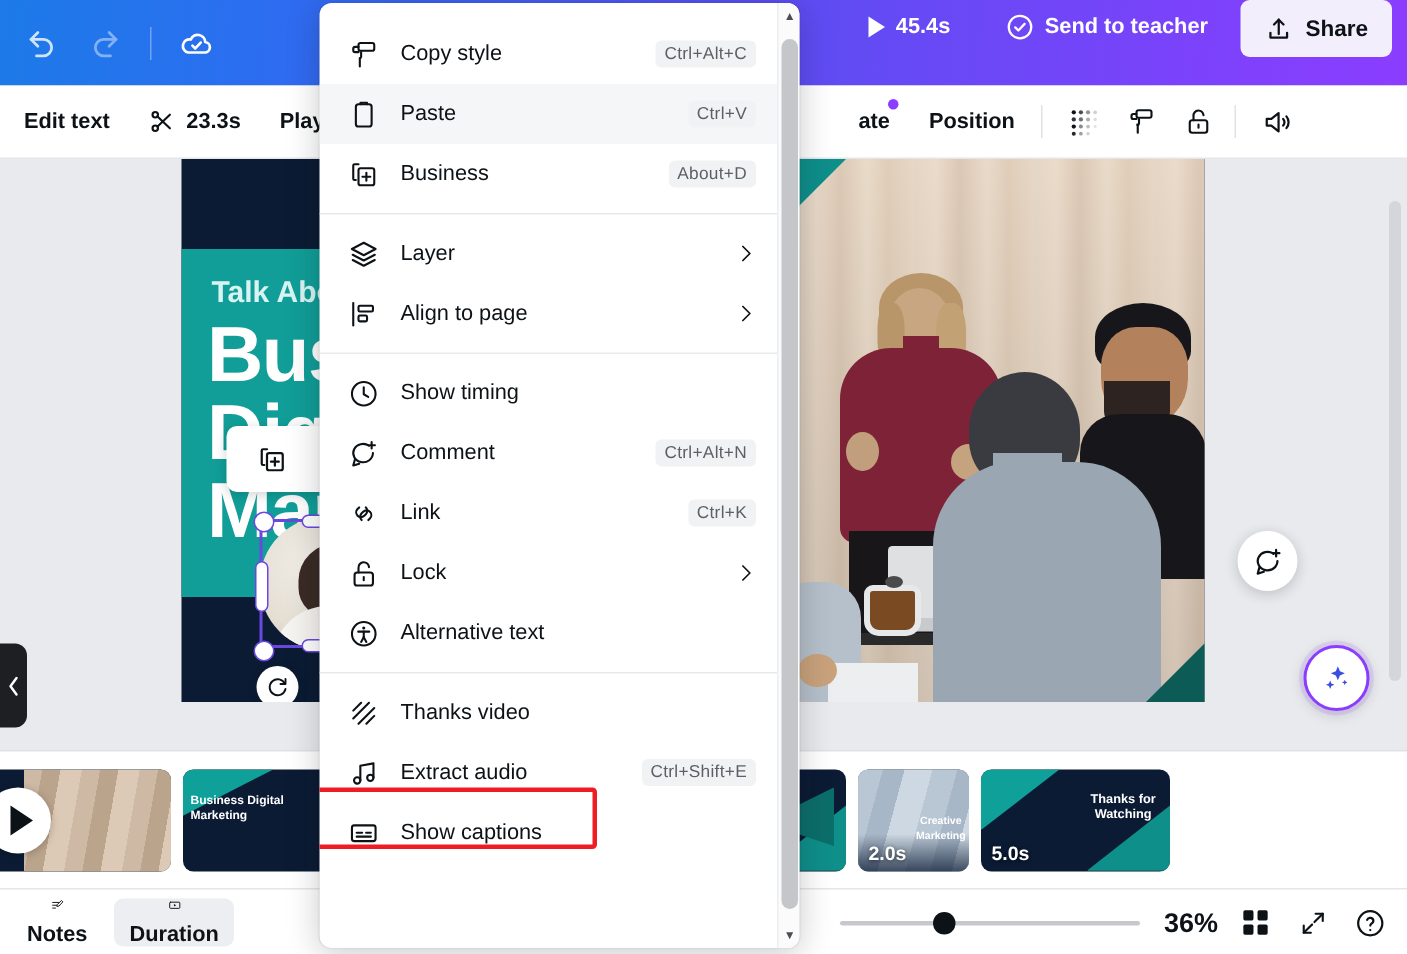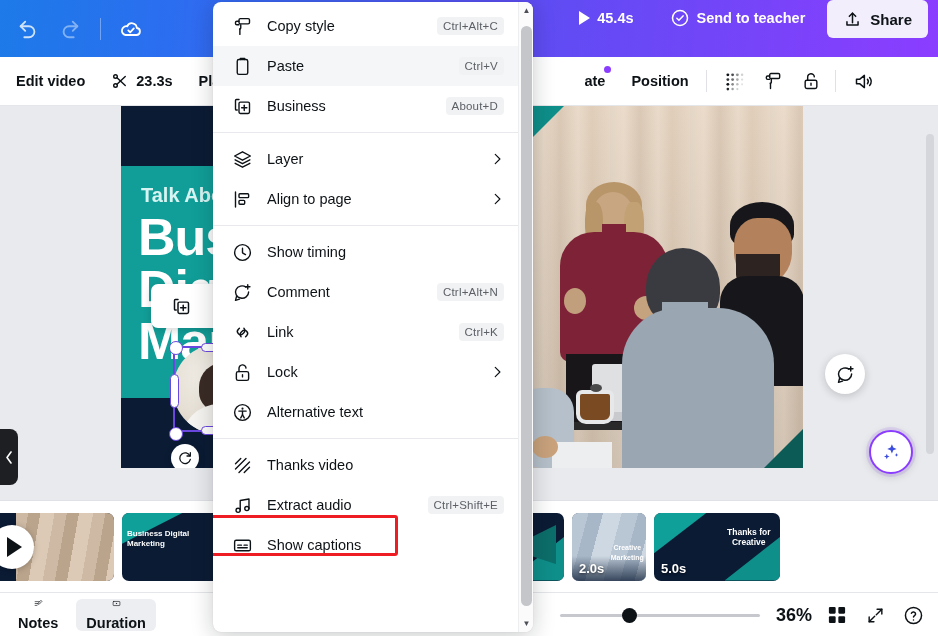--- a/index.html
+++ b/index.html
@@ -311,21 +311,21 @@
     display: flex; align-items: center; justify-content: center;
   }
 
   
   .ctxmenu {
     position: absolute; left: 213px; top: 2px; width: 320px; height: 630px;
     background: #ffffff; border-radius: 8px;
     box-shadow: 0 4px 22px rgba(13,18,22,.22), 0 0 1px rgba(13,18,22,.18);
     z-index: 60; overflow: hidden;
   }
-  .ctx-list { position: absolute; left: 0; top: 4px; width: 305px; }
+  .ctx-list { position: absolute; left: 0; top: 14px; width: 305px; }
   .ctx-item {
     display: flex; align-items: center; height: 40px; padding: 0 14px 0 18px;
     font-size: 14.5px; color: #0d1216; gap: 14px; position: relative;
   }
   .ctx-item.hl { background: #f5f6f8; }
   .ctx-ico { width: 22px; height: 22px; display: flex; align-items: center; justify-content: center; flex: 0 0 22px; }
   .ctx-label { flex: 1 1 auto; white-space: nowrap; }
   .ctx-kbd {
     font-size: 11.5px; color: #5c6066; background: #f1f2f4;
     border-radius: 4px; padding: 3px 6px; letter-spacing: .2px;
@@ -399,21 +399,21 @@
             <path d="M8 8l4-4 4 4"></path>
             <path d="M5 15v4h14v-4"></path>
         </svg>
         <span>Share</span>
       </div>
     </div>
   </div>
 
   <div class="toolbar2">
     <div class="t2-item">
-      <span>Edit video</span>
+      <span>Edit text</span>
     </div>
     <div class="t2-item">
       <svg width="18" height="18" viewBox="0 0 24 24" fill="none" stroke="#0d1216" stroke-width="1.9" stroke-linecap="round">
         <circle cx="6" cy="6" r="2.4"></circle>
           <circle cx="6" cy="18" r="2.4"></circle>
         <path d="M8 7.6L19 18"></path>
           <path d="M8 16.4L19 6"></path>
       </svg>
       <span>23.3s</span>
     </div>
@@ -618,21 +618,21 @@
     <div class="clip" style="width:74px">
       <div class="c-photo"></div>
       <div class="c-photo-dark"></div>
       <div class="c-label right" style="top:30px;font-size:7px">Creative Marketing</div>
       <div class="c-dur">2.0s</div>
     </div>
 
     <div class="clip" style="width:126px">
       <div class="c-teal-tl"></div>
       <div class="c-teal-br"></div>
-      <div class="c-label right" style="top:14px">Thanks for Creative</div>
+      <div class="c-label right" style="top:14px">Thanks for Watching</div>
       <div class="c-dur">5.0s</div>
     </div>
   </div>
 
   <div class="bottombar">
     <div class="bb-item">
       <svg width="19" height="19" viewBox="0 0 24 24" fill="none" stroke="#0d1216" stroke-width="1.7" stroke-linecap="round" stroke-linejoin="round">
         <path d="M3 7h11M3 12h7M3 17h5"></path>
         <path d="M20.5 5.5l-2-2-7.5 7.5-.6 3.1 3.1-.6z"></path>
       </svg>

